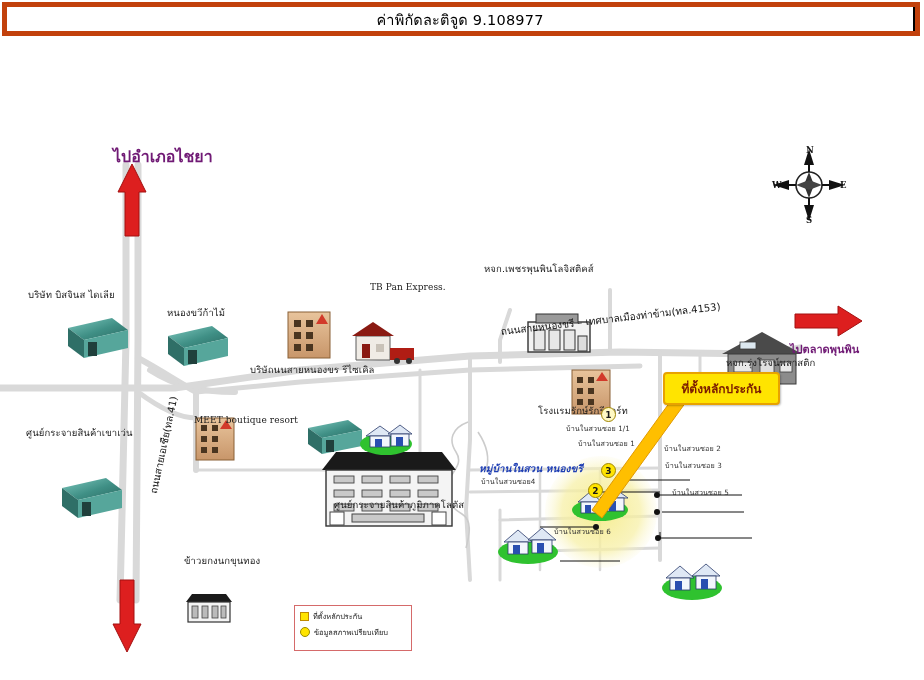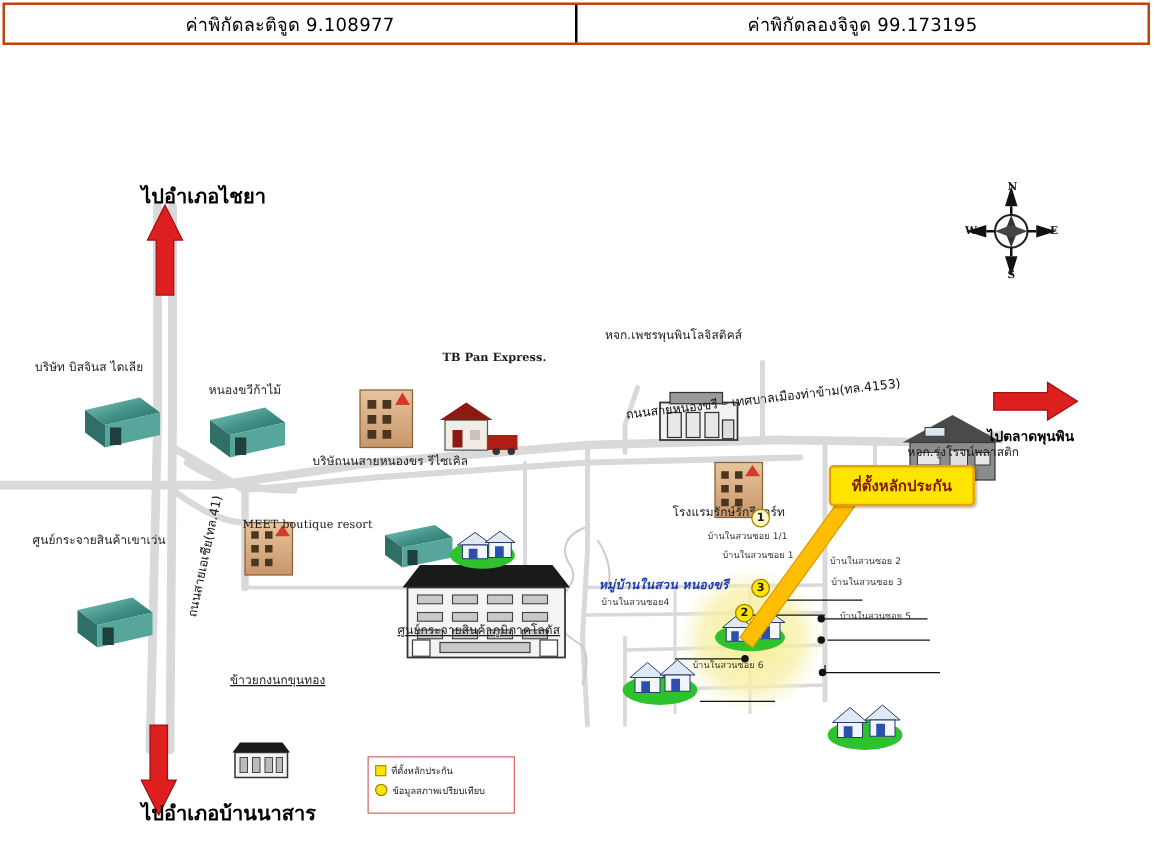--- a/index.html
+++ b/index.html
@@ -14,21 +14,21 @@
     height: 680px;
     background: #ffffff;
     overflow: hidden;
   }
 
   
   #coord-header {
     position: absolute;
     left: 2px; top: 2px;
     width: 918px; height: 34px;
-    border: 2px solid #c2410c;
+    border: 5px solid #c2410c;
     display: flex;
   }
   .coord-cell {
     flex: 1;
     display: flex;
     align-items: center;
     justify-content: center;
     font-size: 14.5px;
     color: #000;
     letter-spacing: .2px;
@@ -54,21 +54,21 @@
     letter-spacing: .1px;
   }
   .lbl.tiny   { font-size: 7.2px; color: #333; }
   .lbl.blue   { color: #1f3fb4; font-weight: bold; font-size: 10px; }
   .lbl.serif  { font-family: "DejaVu Serif", "Liberation Serif", serif; font-size: 9px; }
 
   .dir-label {
     position: absolute;
     font-size: 16px;
     font-weight: bold;
-    color: #000000;
+    color: #701a75;
     white-space: nowrap;
   }
   .dir-label.sm { font-size: 11px; font-weight: bold; }
 
   .road-name {
     position: absolute;
     font-size: 10px;
     color: #111;
     white-space: nowrap;
   }
@@ -144,21 +144,20 @@
     font-family: "DejaVu Serif", "Liberation Serif", serif;
   }
 </style>
 </head>
 <body>
 
 <div id="page">
 
   <div id="coord-header">
     <div class="coord-cell left">ค่าพิกัดละติจูด 9.108977</div>
-    <div class="coord-cell">ค่าพิกัดลองจิจูด 99.173195</div>
   </div>
 
   <div id="map">
 
     <svg id="map-svg" width="924" height="640" viewBox="0 0 924 640">
       <defs>
         <radialGradient id="glow" cx="50%" cy="50%" r="50%">
           <stop offset="0%" stop-color="#f5eb8a" stop-opacity="0.95"></stop>
           <stop offset="70%" stop-color="#f7f0a8" stop-opacity="0.75"></stop>
           <stop offset="100%" stop-color="#faf6cf" stop-opacity="0.15"></stop>
@@ -426,44 +425,43 @@
         <circle cx="596" cy="487" r="3"></circle>
       </g>
 
       <g>
         <polygon points="670,362 686,362 602,478 592,470" fill="#ffbf00" stroke="#e09a00" stroke-width="1"></polygon>
       </g>
 
     </svg>
 
     <div class="dir-label" style="left:113px; top:104px;">ไปอำเภอไชยา</div>
-    <div class="dir-label" style="left:113px; top:598px;">ไปอำเภอบ้านนาสาร</div>
     <div class="dir-label sm" style="left:790px; top:300px;">ไปตลาดพุนพิน</div>
 
     <div class="road-name vertical" style="left:146px; top:452px;">ถนนสายเอเชีย(ทล.41)</div>
     <div class="road-name tilt" style="left:500px; top:284px;">ถนนสายหนองขรี – เทศบาลเมืองท่าข้าม(ทล.4153)</div>
 
     <div id="compass">
       <span class="compass-letter" style="left:34px; top:0px;">N</span>
       <span class="compass-letter" style="left:34px; top:70px;">S</span>
       <span class="compass-letter" style="left:68px; top:35px;">E</span>
       <span class="compass-letter" style="left:0px; top:35px;">W</span>
     </div>
 
     <div class="lbl" style="left:28px; top:250px;">บริษัท บิสจินส ไดเลีย</div>
     <div class="lbl" style="left:167px; top:268px;">หนองขวีก้าไม้</div>
-    <div class="lbl serif" style="left:354px; top:243px;font-weight:bold;">TB Pan Express.</div>
+    <div class="lbl serif" style="left:370px; top:243px;">TB Pan Express.</div>
     <div class="lbl" style="left:484px; top:224px;">หจก.เพชรพุนพินโลจิสติคส์</div>
     <div class="lbl" style="left:726px; top:318px;">หจก.รุ่งโรจน์พลาสติก</div>
     <div class="lbl" style="left:250px; top:325px;">บริษัถนนสายหนองขร รีไซเคิล</div>
     <div class="lbl serif" style="left:194px; top:376px;">MEET boutique resort</div>
     <div class="lbl" style="left:26px; top:388px;">ศูนย์กระจายสินค้าเขาเว่น</div>
-    <div class="lbl" style="left:318px; top:460px;text-decoration:underline;">ศูนย์กระจายสินค้าภูมิภาคโลตัส</div>
+    <div class="lbl" style="left:334px; top:460px;">ศูนย์กระจายสินค้าภูมิภาคโลตัส</div>
     <div class="lbl" style="left:538px; top:366px;">โรงแรมรักษ์รักรีสอร์ท</div>
-    <div class="lbl" style="left:184px; top:500px;text-decoration:underline;">ข้าวยกงนกขุนทอง</div>
+    <div class="lbl" style="left:184px; top:516px;">ข้าวยกงนกขุนทอง</div>
     <div class="lbl blue" style="left:479px; top:423px;font-style:italic;">หมู่บ้านในสวน หนองขรี</div>
 
     <div class="lbl tiny" style="left:566px; top:385px;">บ้านในสวนซอย 1/1</div>
     <div class="lbl tiny" style="left:578px; top:400px;">บ้านในสวนซอย 1</div>
     <div class="lbl tiny" style="left:664px; top:405px;">บ้านในสวนซอย 2</div>
     <div class="lbl tiny" style="left:665px; top:422px;text-align:right;">บ้านในสวนซอย 3</div>
     <div class="lbl tiny" style="left:481px; top:438px;">บ้านในสวนซอย4</div>
     <div class="lbl tiny" style="left:672px; top:449px;">บ้านในสวนซอย 5</div>
     <div class="lbl tiny" style="left:554px; top:488px;">บ้านในสวนซอย 6</div>
 

